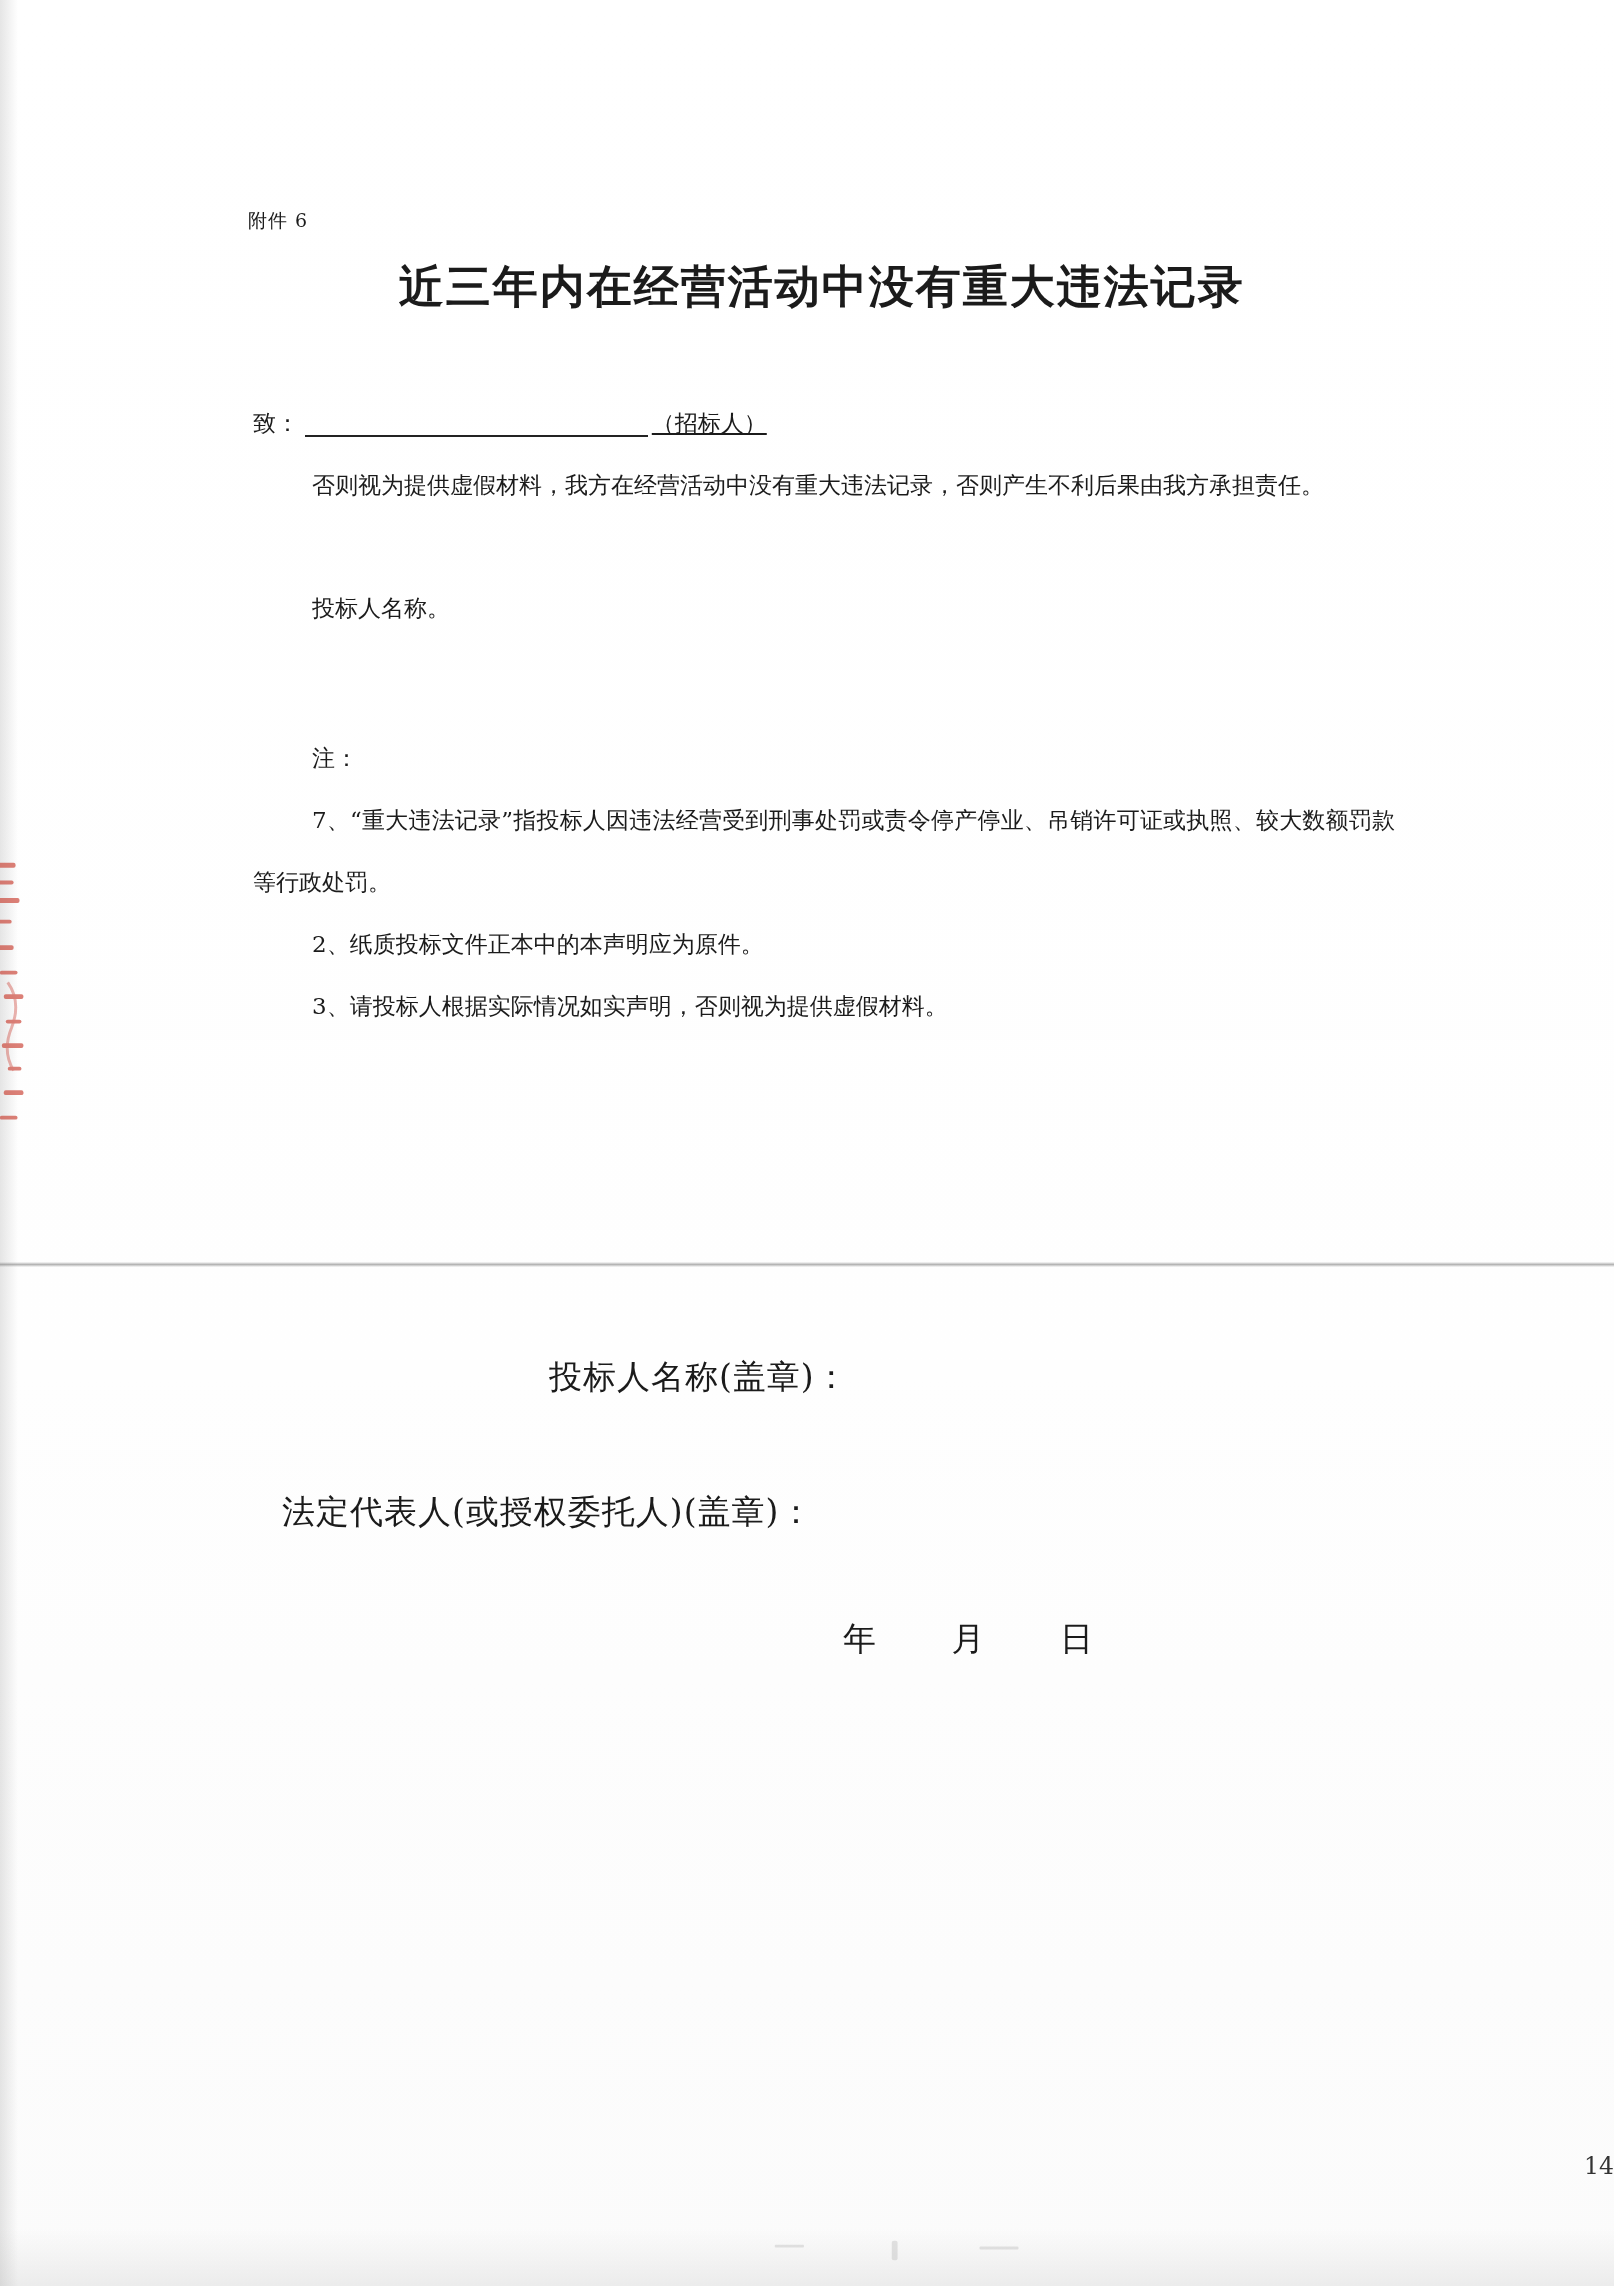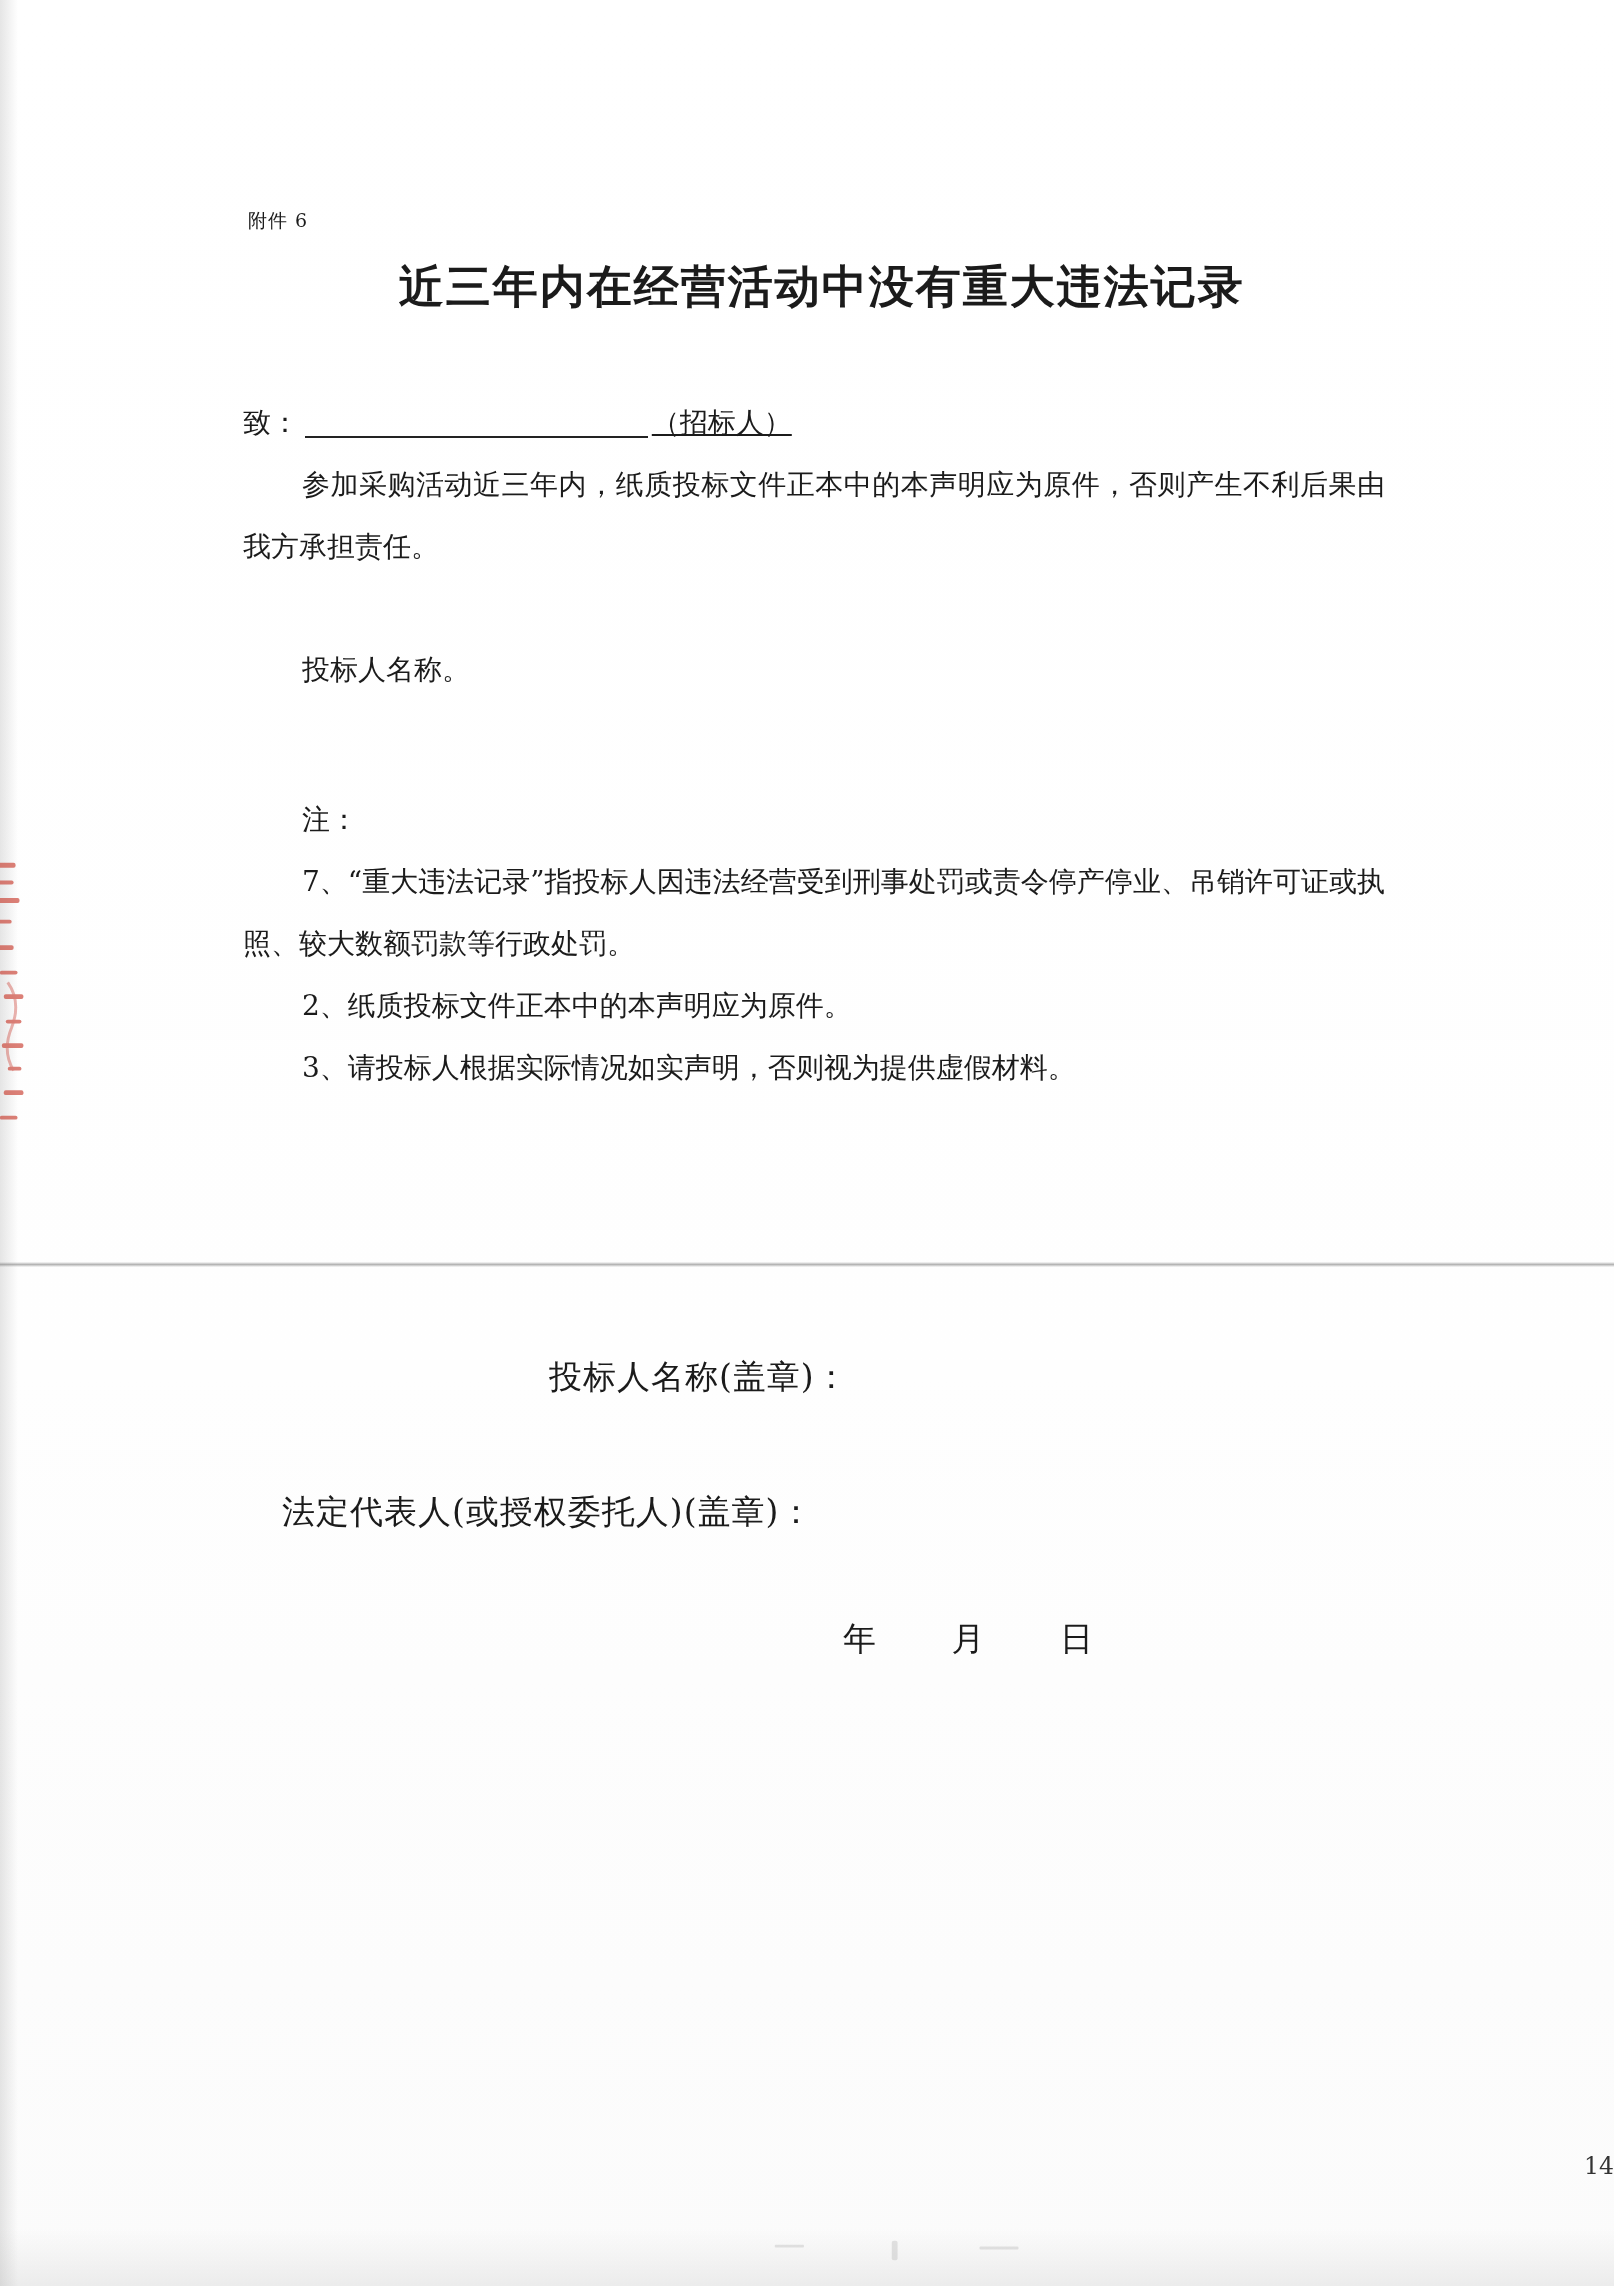--- a/index.html
+++ b/index.html
@@ -75,24 +75,24 @@
     text-align: center;
     font-size: 45px;
     font-weight: 700;
     letter-spacing: 2px;
     font-family: "DejaVu Serif", "Liberation Serif", serif;
     transform: translateX(14.7px);
   }
 
   .body-block {
     position: absolute;
-    left: 243px;
+    left: 253px;
     top: 392px;
     width: 1142px;
-    font-size: 28px;
+    font-size: 23px;
     line-height: 62px;
     font-family: "DejaVu Serif", "Liberation Serif", serif;
   }
 
   .line-to {
     white-space: nowrap;
   }
   .blank-rule {
     display: inline-block;
     width: 343px;
@@ -221,21 +221,21 @@
     <div class="attachment-label">附件 6</div>
 
     <div class="doc-title">近三年内在经营活动中没有重大违法记录</div>
 
     <div class="body-block">
 
       <div class="line-to">
         <span>致：</span><span class="blank-rule"></span><span class="recipient-note">（招标人）</span>
       </div>
 
-      <p class="para para-justify">参加采购活动近三年内，纸质投标文件正本中的本声明应为原件，否则产生不利后果由我方承担责任。</p>
+      <p class="para para-justify">否则视为提供虚假材料，我方在经营活动中没有重大违法记录，否则产生不利后果由我方承担责任。</p>
 
       <div class="spacer-sm"></div>
 
       <p class="para">投标人名称。</p>
 
       <div class="spacer-md"></div>
 
       <div class="notes-head">注：</div>
 
       <p class="note-item">7、“重大违法记录”指投标人因违法经营受到刑事处罚或责令停产停业、吊销许可证或执照、较大数额罚款等行政处罚。</p>

